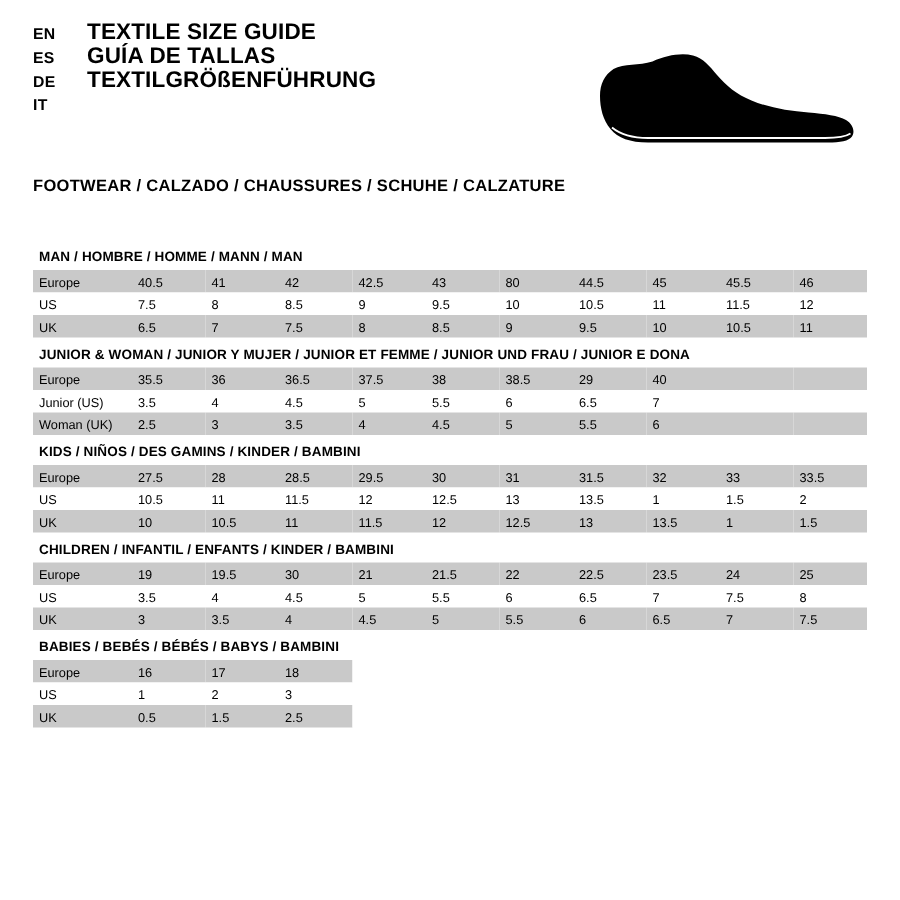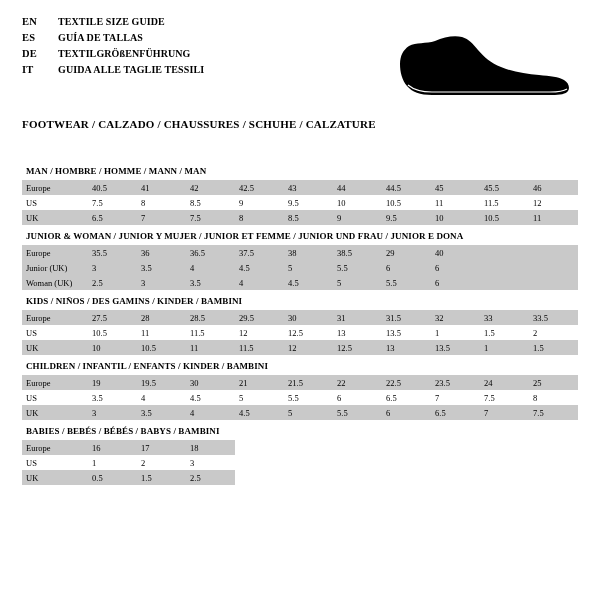--- a/index.html
+++ b/index.html
@@ -13,21 +13,20 @@
     font-family: "Liberation Sans", sans-serif;
     color: #000000;
     overflow: hidden;
   }
   .page {
     position: relative;
     width: 600px;
     height: 504px;
     box-sizing: border-box;
     padding: 14px 22px 0 22px;
-    font-family: Liberation Serif, serif;
   }
 
   
   .header {
     position: relative;
     height: 92px;
   }
   .lang-list {
     width: 330px;
   }
@@ -37,21 +36,21 @@
     height: 16px;
     line-height: 16px;
   }
   .lang-code {
     width: 36px;
     font-size: 10.5px;
     font-weight: bold;
     letter-spacing: .2px;
   }
   .lang-title {
-    font-size: 10px;
+    font-size: 15px;
     font-weight: bold;
     letter-spacing: .1px;
   }
 
   
   .shoe-wrap {
     position: absolute;
     right: 4px;
     top: 14px;
     width: 200px;
@@ -114,21 +113,20 @@
       <div class="lang-row">
         <span class="lang-code">ES</span>
         <span class="lang-title">GUÍA DE TALLAS</span>
       </div>
       <div class="lang-row">
         <span class="lang-code">DE</span>
         <span class="lang-title">TEXTILGRÖßENFÜHRUNG</span>
       </div>
       <div class="lang-row">
         <span class="lang-code">IT</span>
-        <span class="lang-title">GUIDA ALLE TAGLIE TESSILI</span>
       </div>
     </div>
 
     <div class="shoe-wrap">
       <svg viewBox="0 0 200 70" width="200" height="70" xmlns="http://www.w3.org/2000/svg" aria-hidden="true">
         <path d="M61 13 C70 9 80 7 88 9 C95 11 99 16 104 22 C110 29 117 35 127 39
                  C139 44 152 46 165 47 C176 48 185 49 190 52 C195 55 196 60 194 63
                  C192 66 186 67 178 67 L58 67 C46 67 38 64 33 58 C28 52 26 44 26 36
                  C26 28 29 22 35 18 C42 14 52 16 61 13 Z" fill="#000000"></path>
         <path d="M34 57 C40 62 48 64 58 64 L176 64 C184 64 190 63 193 61" fill="none" stroke="#ffffff" stroke-width="1.2"></path>
@@ -144,21 +142,21 @@
     <div class="section-title">MAN / HOMBRE / HOMME / MANN / MAN</div>
     <table>
       <tbody>
         <tr class="shaded">
           <td class="label">Europe</td>
           <td>40.5</td>
           <td>41</td>
           <td>42</td>
           <td>42.5</td>
           <td>43</td>
-          <td>44</td>
+          <td>80</td>
           <td>44.5</td>
           <td>45</td>
           <td>45.5</td>
           <td>46</td>
         </tr>
         <tr class="plain">
           <td class="label">US</td>
           <td>7.5</td>
           <td>8</td>
           <td>8.5</td>
@@ -197,30 +195,30 @@
           <td>36</td>
           <td>36.5</td>
           <td>37.5</td>
           <td>38</td>
           <td>38.5</td>
           <td>29</td>
           <td>40</td>
           <td></td>
           <td></td>
         </tr>
-        <tr class="shaded">
-          <td class="label">Junior (UK)</td>
-          <td>3</td>
+        <tr class="plain">
+          <td class="label">Junior (US)</td>
           <td>3.5</td>
           <td>4</td>
           <td>4.5</td>
           <td>5</td>
           <td>5.5</td>
           <td>6</td>
-          <td>6</td>
+          <td>6.5</td>
+          <td>7</td>
           <td></td>
           <td></td>
         </tr>
         <tr class="shaded">
           <td class="label">Woman (UK)</td>
           <td>2.5</td>
           <td>3</td>
           <td>3.5</td>
           <td>4</td>
           <td>4.5</td>

